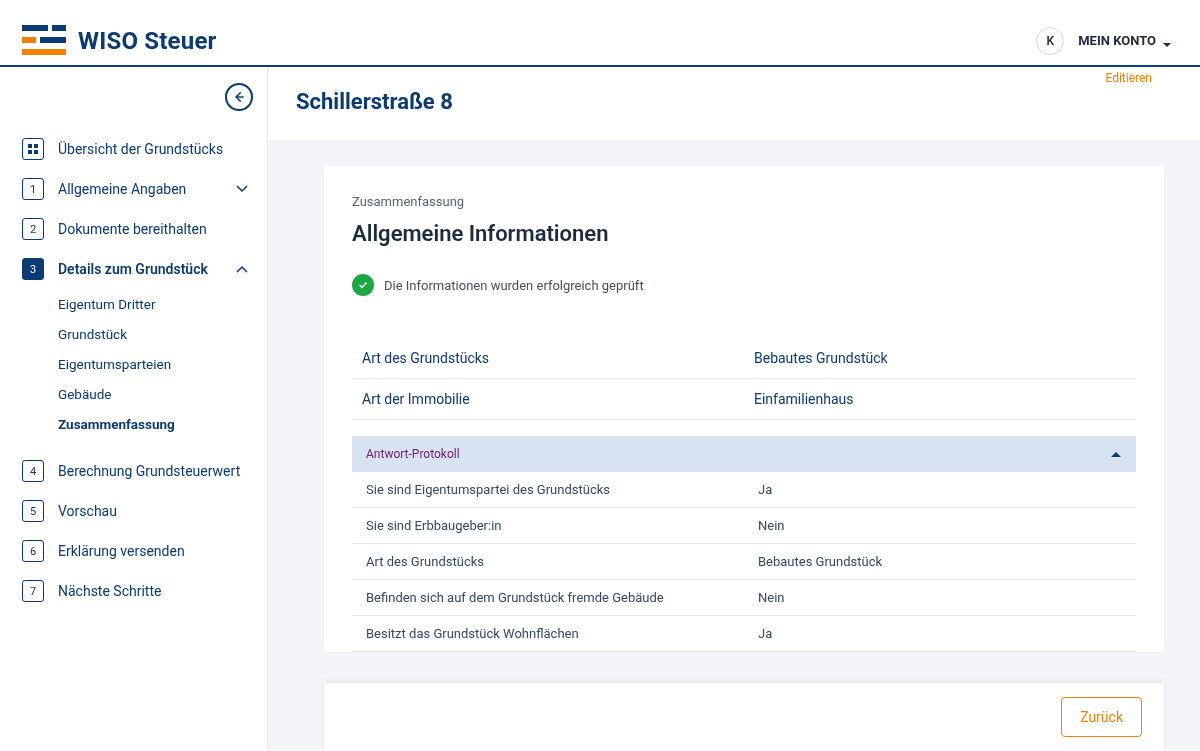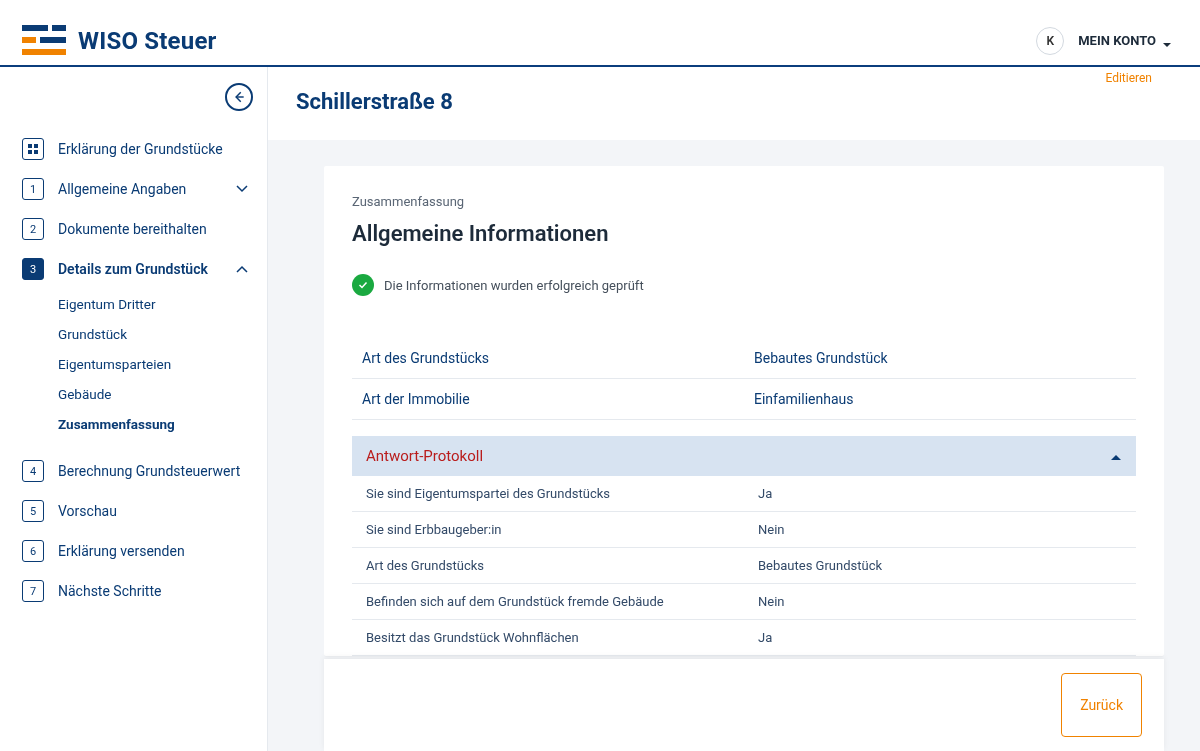--- a/index.html
+++ b/index.html
@@ -108,38 +108,38 @@
   .status-row .txt{font-size:13px;color:#46505c;}
   table.info{width:100%;border-collapse:collapse;}
   table.info tr{border-bottom:1px solid var(--grey-border);}
   table.info td{padding:12px 10px;font-size:14px;color:var(--brand);}
   table.info td:first-child{width:50%;}
   .protocol-bar{
     margin-top:16px;
     background:#d7e3f1;
     padding:11px 14px;
     display:flex;justify-content:space-between;align-items:center;
-    font-size:15px;color:#b91c1c;cursor:pointer;
+    font-size:12px;color:#701a75;cursor:pointer;
   }
   table.protocol{width:100%;border-collapse:collapse;}
   table.protocol tr{border-bottom:1px solid var(--grey-border);}
   table.protocol td{padding:10px 14px;font-size:13px;color:#334a68;}
   table.protocol td:first-child{width:50%;}
 
   
   .footer{
     position:absolute; left:0; right:0; bottom:0;
     margin-left:56px; margin-right:36px;
     background:#ffffff;
     padding:14px 22px;
     display:flex; justify-content:flex-end; gap:16px;
     box-shadow:0 -2px 6px rgba(0,0,0,.06);
   }
   .btn{
-    padding:24px 18px; border-radius:4px; font-size:14px; cursor:pointer; line-height:1;
+    padding:12px 18px; border-radius:4px; font-size:14px; cursor:pointer; line-height:1;
   }
   .btn-outline{ border:1px solid var(--orange); color:var(--orange); background:#fff;}
   .btn-primary{ border:1px solid var(--orange); background:var(--orange); color:#fff;}
 </style>
 </head>
 <body>
 
 <div class="header">
   <div class="logo-wrap">
     <div class="logo-glyph">
@@ -181,21 +181,21 @@
 
       <div class="nav-item">
         <span class="overview-icon">
           <span class="dots">
               <span></span>
               <span></span>
               <span></span>
               <span></span>
             </span>
         </span>
-        <span class="label">Erklärung der Grundstücke</span>
+        <span class="label">Übersicht der Grundstücks</span>
       </div>
 
       <div class="nav-item">
         <span class="sq">1</span>
         <span class="label">Allgemeine Angaben</span>
         <span class="chev">
           <svg viewBox="0 0 12 8" width="12" height="8">
               <path d="M1 1 L6 6 L11 1" fill="none" stroke="#0a3b74" stroke-width="1.5"></path>
             </svg>
         </span>

